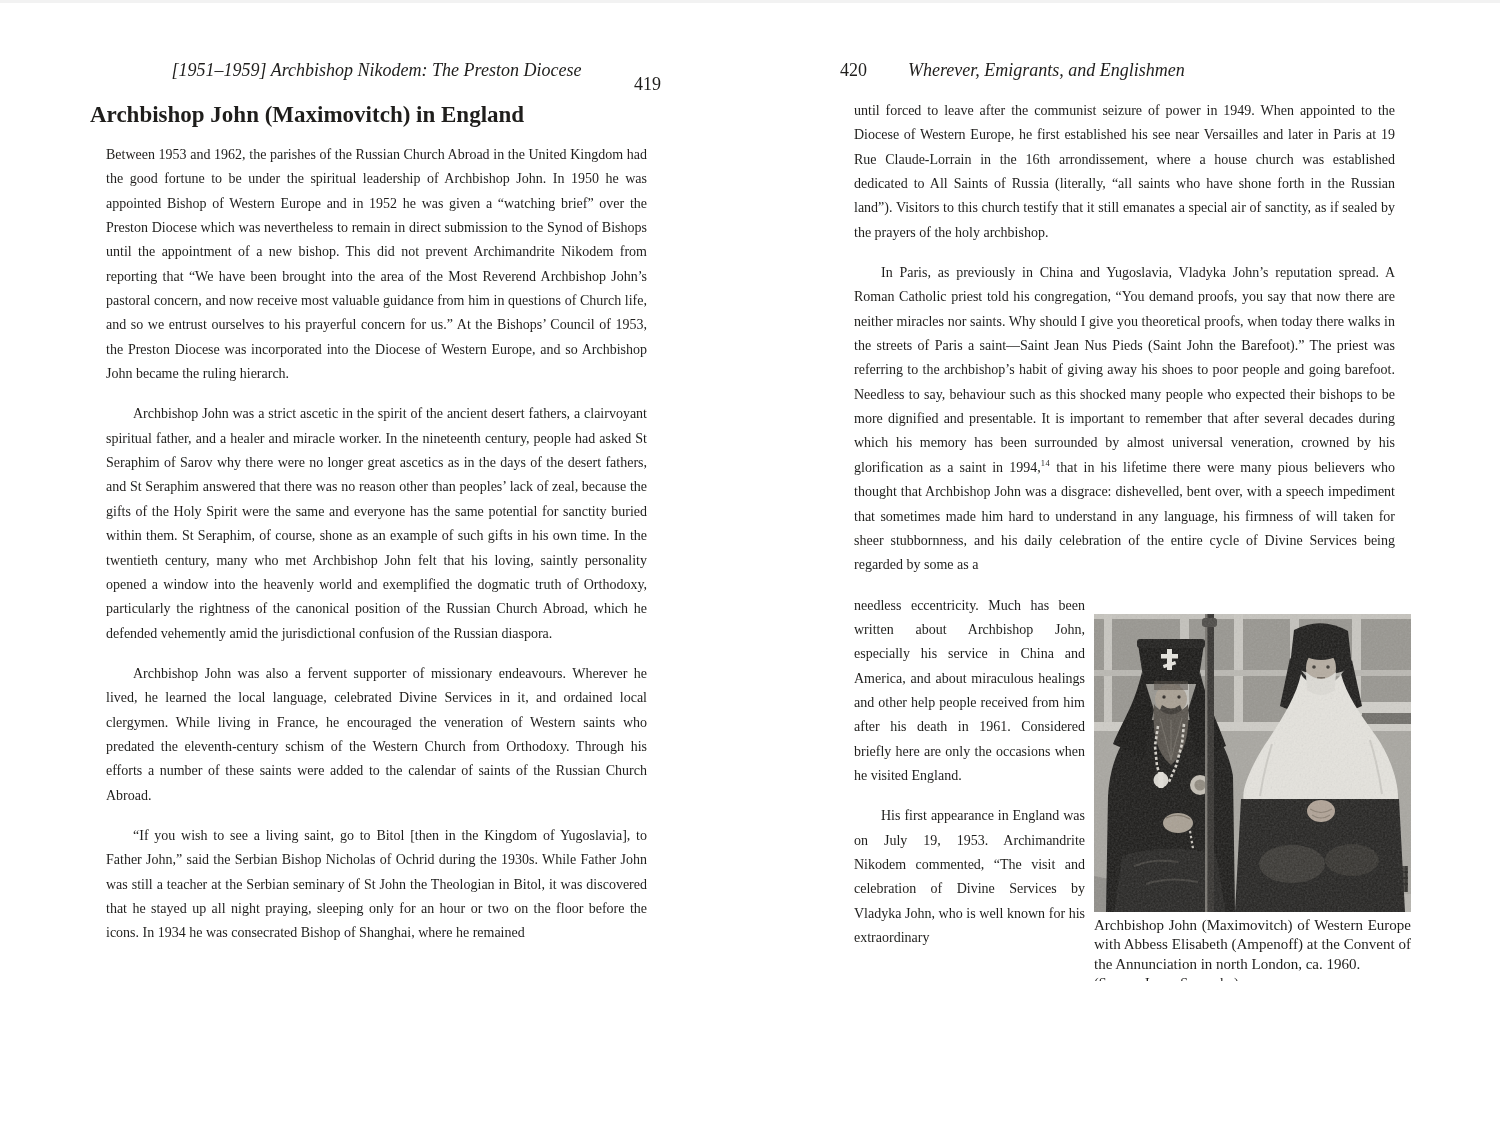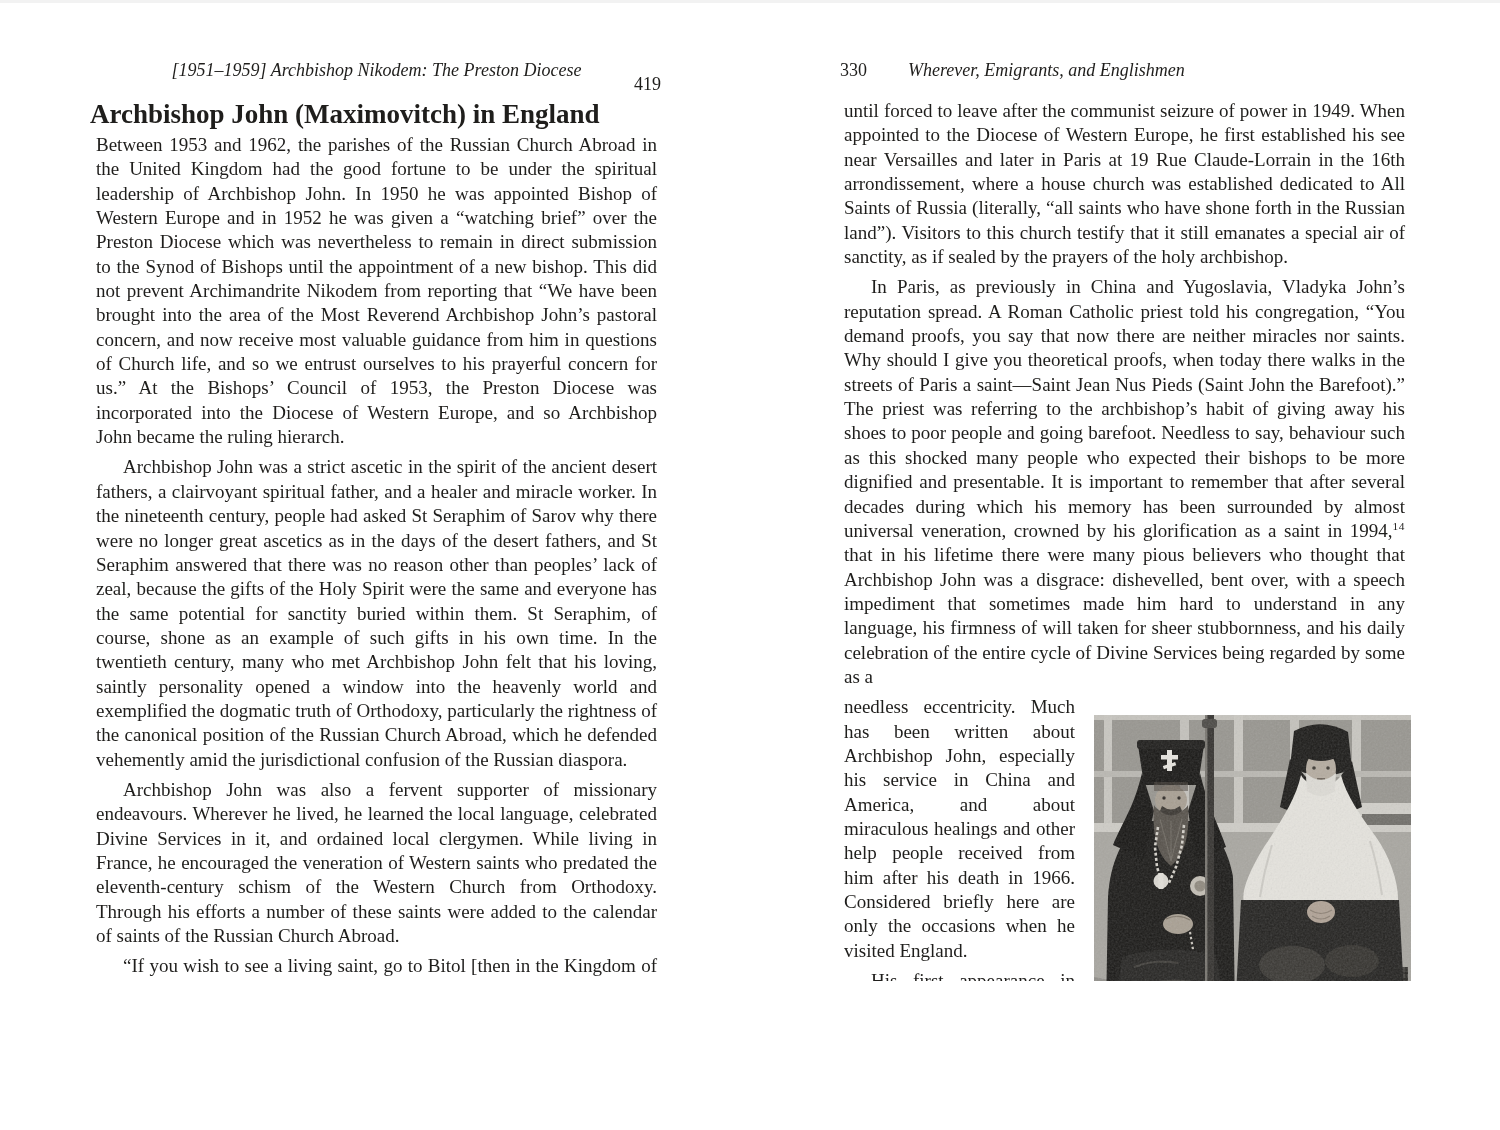--- a/index.html
+++ b/index.html
@@ -12,22 +12,22 @@
   .page-left{left:90px;}
   .page-right{left:838px;}
 
   .running-head{position:relative;height:26px;font-size:18px;line-height:26px;}
   .rh-title{font-style:italic;white-space:nowrap;}
   .page-left .rh-title{position:absolute;left:0;right:0;text-align:center;}
   .page-left .rh-num{position:absolute;right:2px;top:0;margin-top:14px;}
   .page-right .rh-num{position:absolute;left:2px;top:0;}
   .page-right .rh-title{position:absolute;left:70px;top:0;}
 
-  .section-heading{font-weight:bold;font-size:27px;line-height:25px;margin:19px 0 5px 0;}
-  .body-text p{margin:6px;font-size:19px;line-height:24.35px;text-align:justify;
+  .section-heading{font-weight:bold;font-size:23px;line-height:25px;margin:19px 0 5px 0;}
+  .body-text p{margin:16px;font-size:14px;line-height:24.35px;text-align:justify;
     text-justify:inter-word;hyphens:none;}
   .body-text p.ind{text-indent:27px;}
   .page-right .body-text{margin-top:16px;}
 
   .wrap-zone{position:relative;min-height:424px;}
   .wrap-zone .narrow{width:231px;}
   .photo-figure{position:absolute;top:20px;right:0;width:317px;margin:0;}
   .photo-art{display:block;width:317px;height:298px;}
   .photo-caption{margin-top:4px;font-size:15px;line-height:19.6px;text-align:justify;}
   .photo-source{font-size:14px;line-height:18px;margin-top:1px;}
@@ -51,21 +51,21 @@
     <div class="body-text">
       <p>Between 1953 and 1962, the parishes of the Russian Church Abroad in the United Kingdom had the good fortune to be under the spiritual leadership of Archbishop John. In 1950 he was appointed Bishop of Western Europe and in 1952 he was given a “watching brief” over the Preston Diocese which was nevertheless to remain in direct submission to the Synod of Bishops until the appointment of a new bishop. This did not prevent Archimandrite Nikodem from reporting that “We have been brought into the area of the Most Reverend Archbishop John’s pastoral concern, and now receive most valuable guidance from him in questions of Church life, and so we entrust ourselves to his prayerful concern for us.” At the Bishops’ Council of 1953, the Preston Diocese was incorporated into the Diocese of Western Europe, and so Archbishop John became the ruling hierarch.</p>
       <p class="ind">Archbishop John was a strict ascetic in the spirit of the ancient desert fathers, a clairvoyant spiritual father, and a healer and miracle worker. In the nineteenth century, people had asked St Seraphim of Sarov why there were no longer great ascetics as in the days of the desert fathers, and St Seraphim answered that there was no reason other than peoples’ lack of zeal, because the gifts of the Holy Spirit were the same and everyone has the same potential for sanctity buried within them. St Seraphim, of course, shone as an example of such gifts in his own time. In the twentieth century, many who met Archbishop John felt that his loving, saintly personality opened a window into the heavenly world and exemplified the dogmatic truth of Orthodoxy, particularly the rightness of the canonical position of the Russian Church Abroad, which he defended vehemently amid the jurisdictional confusion of the Russian diaspora.</p>
       <p class="ind">Archbishop John was also a fervent supporter of missionary endeavours. Wherever he lived, he learned the local language, celebrated Divine Services in it, and ordained local clergymen. While living in France, he encouraged the veneration of Western saints who predated the eleventh-century schism of the Western Church from Orthodoxy. Through his efforts a number of these saints were added to the calendar of saints of the Russian Church Abroad.</p>
       <p class="ind">“If you wish to see a living saint, go to Bitol [then in the Kingdom of Yugoslavia], to Father John,” said the Serbian Bishop Nicholas of Ochrid during the 1930s. While Father John was still a teacher at the Serbian seminary of St John the Theologian in Bitol, it was discovered that he stayed up all night praying, sleeping only for an hour or two on the floor before the icons. In 1934 he was consecrated Bishop of Shanghai, where he remained</p>
     </div>
   </div>
 
   <div class="page page-right">
     <div class="running-head">
-      <span class="rh-num">330</span>
+      <span class="rh-num">420</span>
       <span class="rh-title">Wherever, Emigrants, and Englishmen</span>
     </div>
     <div class="body-text">
       <p>until forced to leave after the communist seizure of power in 1949. When appointed to the Diocese of Western Europe, he first established his see near Versailles and later in Paris at 19 Rue Claude-Lorrain in the 16th arrondissement, where a house church was established dedicated to All Saints of Russia (literally, “all saints who have shone forth in the Russian land”). Visitors to this church testify that it still emanates a special air of sanctity, as if sealed by the prayers of the holy archbishop.</p>
       <p class="ind"><span>In Paris, as previously in China and Yugoslavia, Vladyka John’s reputation spread. A Roman Catholic priest told his congregation, “You demand proofs, you say that now there are neither miracles nor saints. Why should I give you theoretical proofs, when today there walks in the streets of Paris a saint—Saint Jean Nus Pieds (Saint John the Barefoot).” The priest was referring to the archbishop’s habit of giving away his shoes to poor people and going barefoot. Needless to say, behaviour such as this shocked many people who expected their bishops to be more dignified and presentable. It is important to remember that after several decades during which his memory has been surrounded by almost universal veneration, crowned by his glorification as a saint in 1994,</span><sup class="fn">14</sup><span> that in his lifetime there were many pious believers who thought that Archbishop John was a disgrace: dishevelled, bent over, with a speech impediment that sometimes made him hard to understand in any language, his firmness of will taken for sheer stubbornness, and his daily celebration of the entire cycle of Divine Services being regarded by some as a</span></p>
 
       <div class="wrap-zone">
 
         <figure class="photo-figure">
           <svg class="photo-art" viewBox="0 0 317 298" role="img" xmlns="http://www.w3.org/2000/svg" aria-label="Black-and-white photograph of Archbishop John in a black klobuk with a white cross, seated beside Abbess Elisabeth in a white apostolnik, in front of a pebble-dash wall with windows">
@@ -151,19 +151,19 @@
               <rect x="108" y="4" width="15" height="9" rx="3" fill="#4a4844"></rect>
             </g>
             <rect x="0" y="0" width="317" height="298" filter="url(#grain)"></rect>
           </svg>
           <figcaption>
             <div class="photo-caption">Archbishop John (Maximovitch) of Western Europe with Abbess Elisabeth (Ampenoff) at the Convent of the Annunciation in north London, ca. 1960.</div>
             <div class="photo-source">(Source: Ioann Suscenko)</div>
           </figcaption>
         </figure>
 
-        <p class="narrow">needless eccentricity. Much has been written about Archbishop John, especially his service in China and America, and about miraculous healings and other help people received from him after his death in 1966. Considered briefly here are only the occasions when he visited England.</p>
+        <p class="narrow">needless eccentricity. Much has been written about Archbishop John, especially his service in China and America, and about miraculous healings and other help people received from him after his death in 1961. Considered briefly here are only the occasions when he visited England.</p>
         <p class="narrow ind">His first appearance in England was on July 19, 1953. Archimandrite Nikodem commented, “The visit and celebration of Divine Services by Vladyka John, who is well known for his extraordinary</p>
       </div>
     </div>
   </div>
 
 </div>
 
 </body></html>

